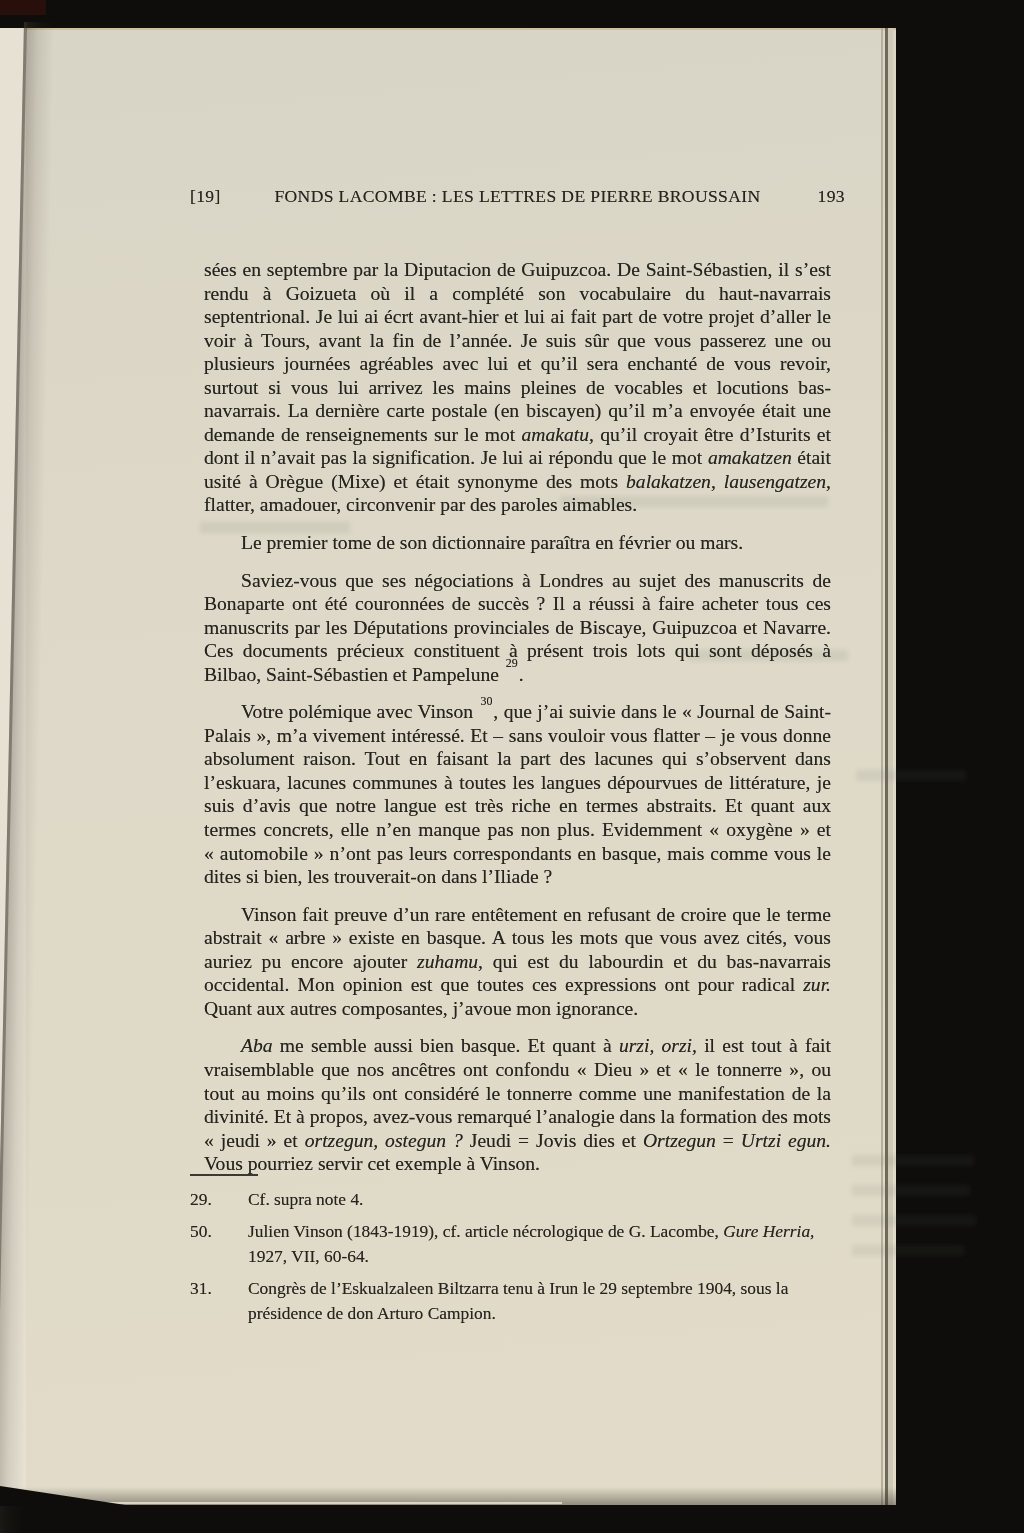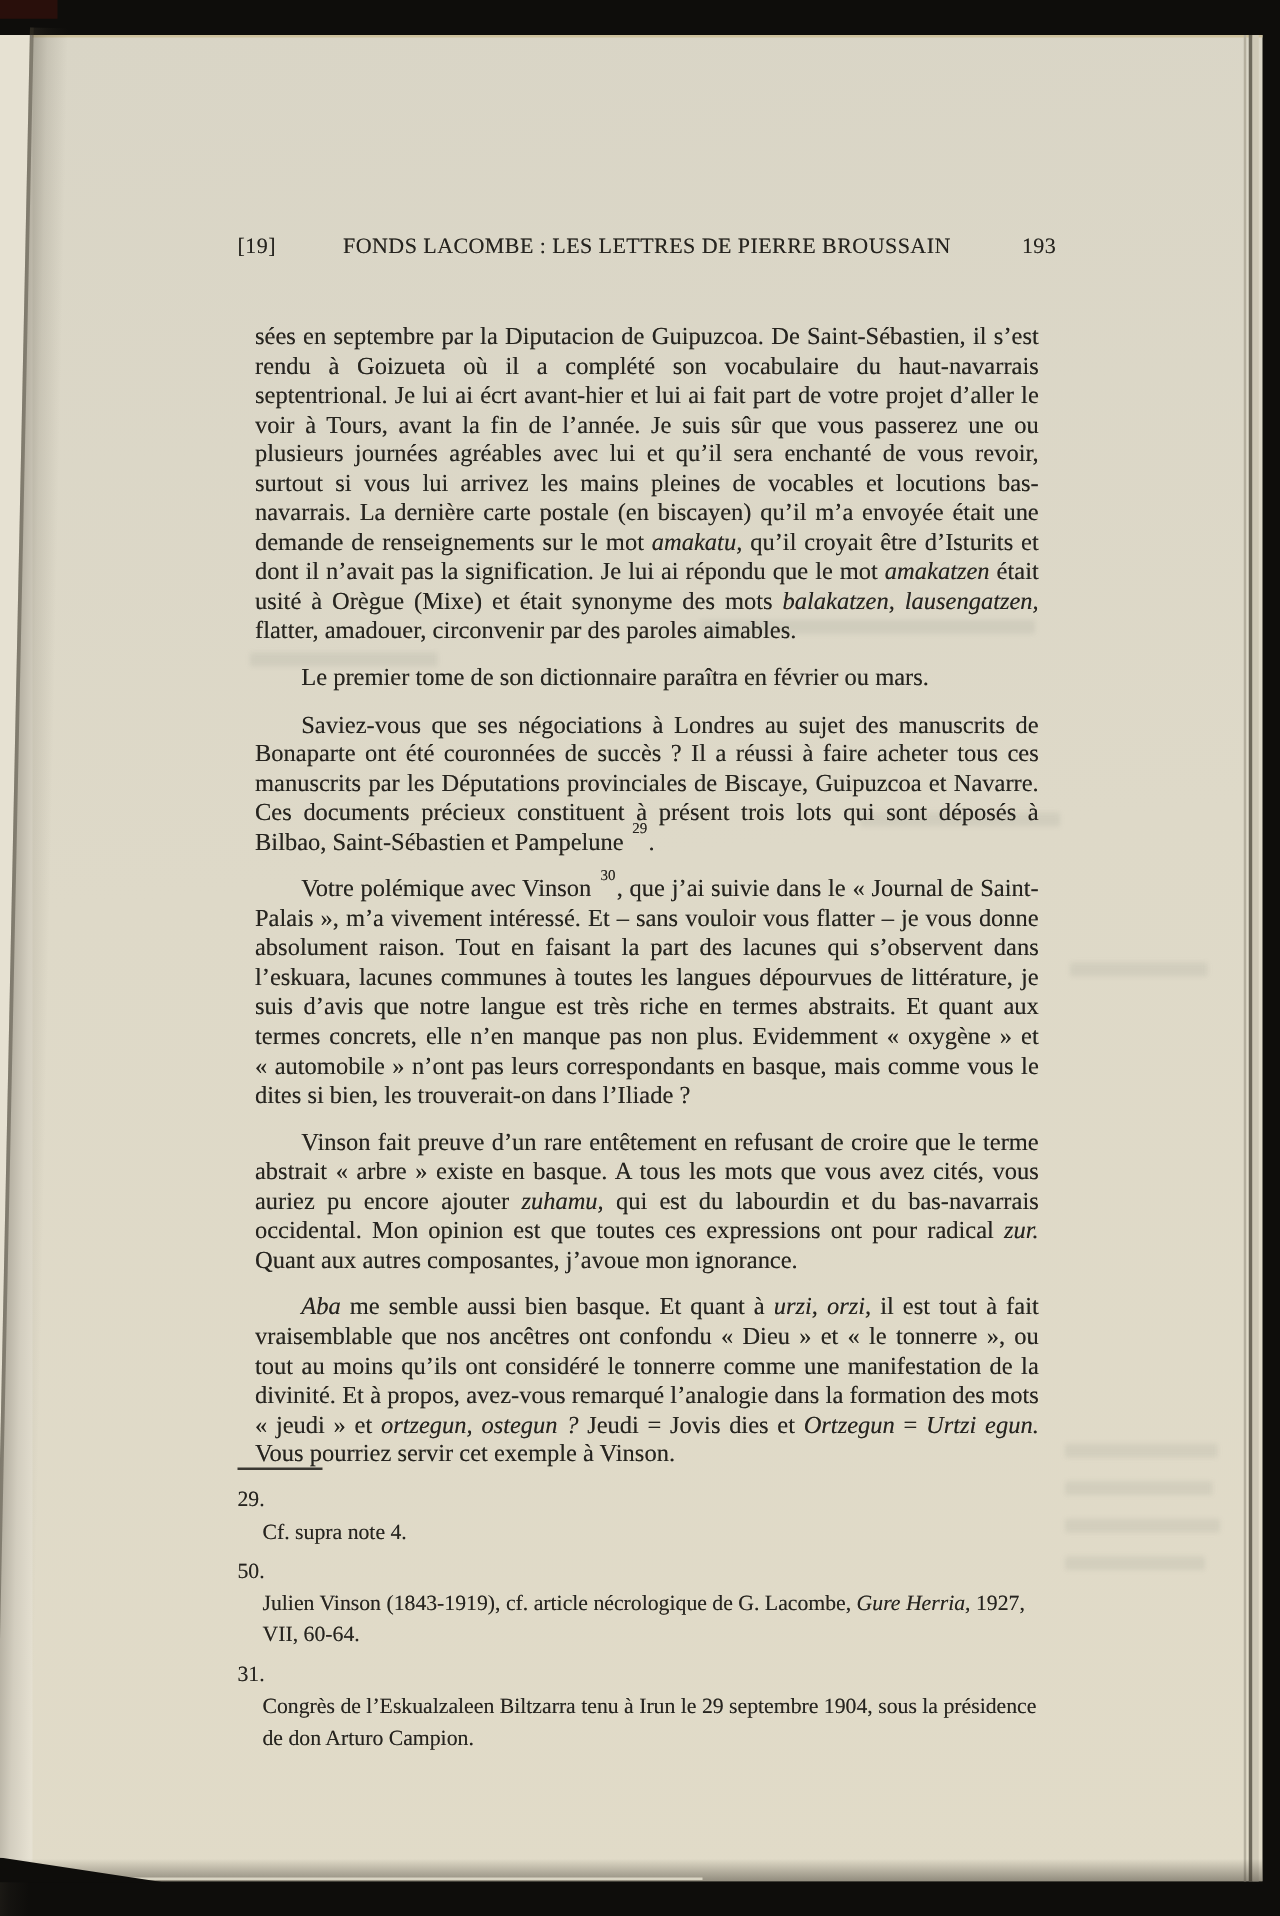--- a/index.html
+++ b/index.html
@@ -11,21 +11,21 @@
   .scene{
     position:relative;width:1024px;height:1533px;overflow:hidden;
     background:var(--bg);
     font-family:"Liberation Serif","DejaVu Serif",serif;
   }
   .corner-red{
     position:absolute;left:0;top:0;width:46px;height:15px;
     background:#2e100c;opacity:.85;
   }
   .page{
-    position:absolute;left:0;top:28px;width:1010px;height:1477px;
+    position:absolute;left:0;top:28px;width:896px;height:1477px;
     background:linear-gradient(175deg,#d9d5c6 0%,var(--page) 45%,#e1dbc8 100%);
   }
   .page-top-edge{
     position:absolute;left:0;top:0;width:100%;height:2px;
     background:#c9bb94;opacity:.8;
   }
   .gutter{
     position:absolute;left:0;top:0;width:26px;height:100%;
     background:#e6e1d2;
   }
@@ -79,21 +79,21 @@
   }
   .footnotes{
     position:absolute;left:190px;top:1146px;width:655px;
     font-size:17.4px;line-height:25.5px;color:var(--ink);
     text-shadow:0 0 .4px rgba(38,36,31,.5);
   }
   .fn-rule{
     width:68px;height:0;border-top:2.5px solid rgba(40,38,33,.9);
     margin-bottom:11px;
   }
-  .fn{display:flex;margin-top:6px;flex-direction:column;}
+  .fn{display:flex;margin-top:6px;}
   .fn-num{flex:none;width:38px;}
   .fn-text{flex:1;text-align:left;margin-left:20px;}
   .artifact{
     position:absolute;height:11px;border-radius:2px;
     background:rgba(100,110,98,.10);filter:blur(2px);
   }
 </style>
 </head>
 <body>
 

